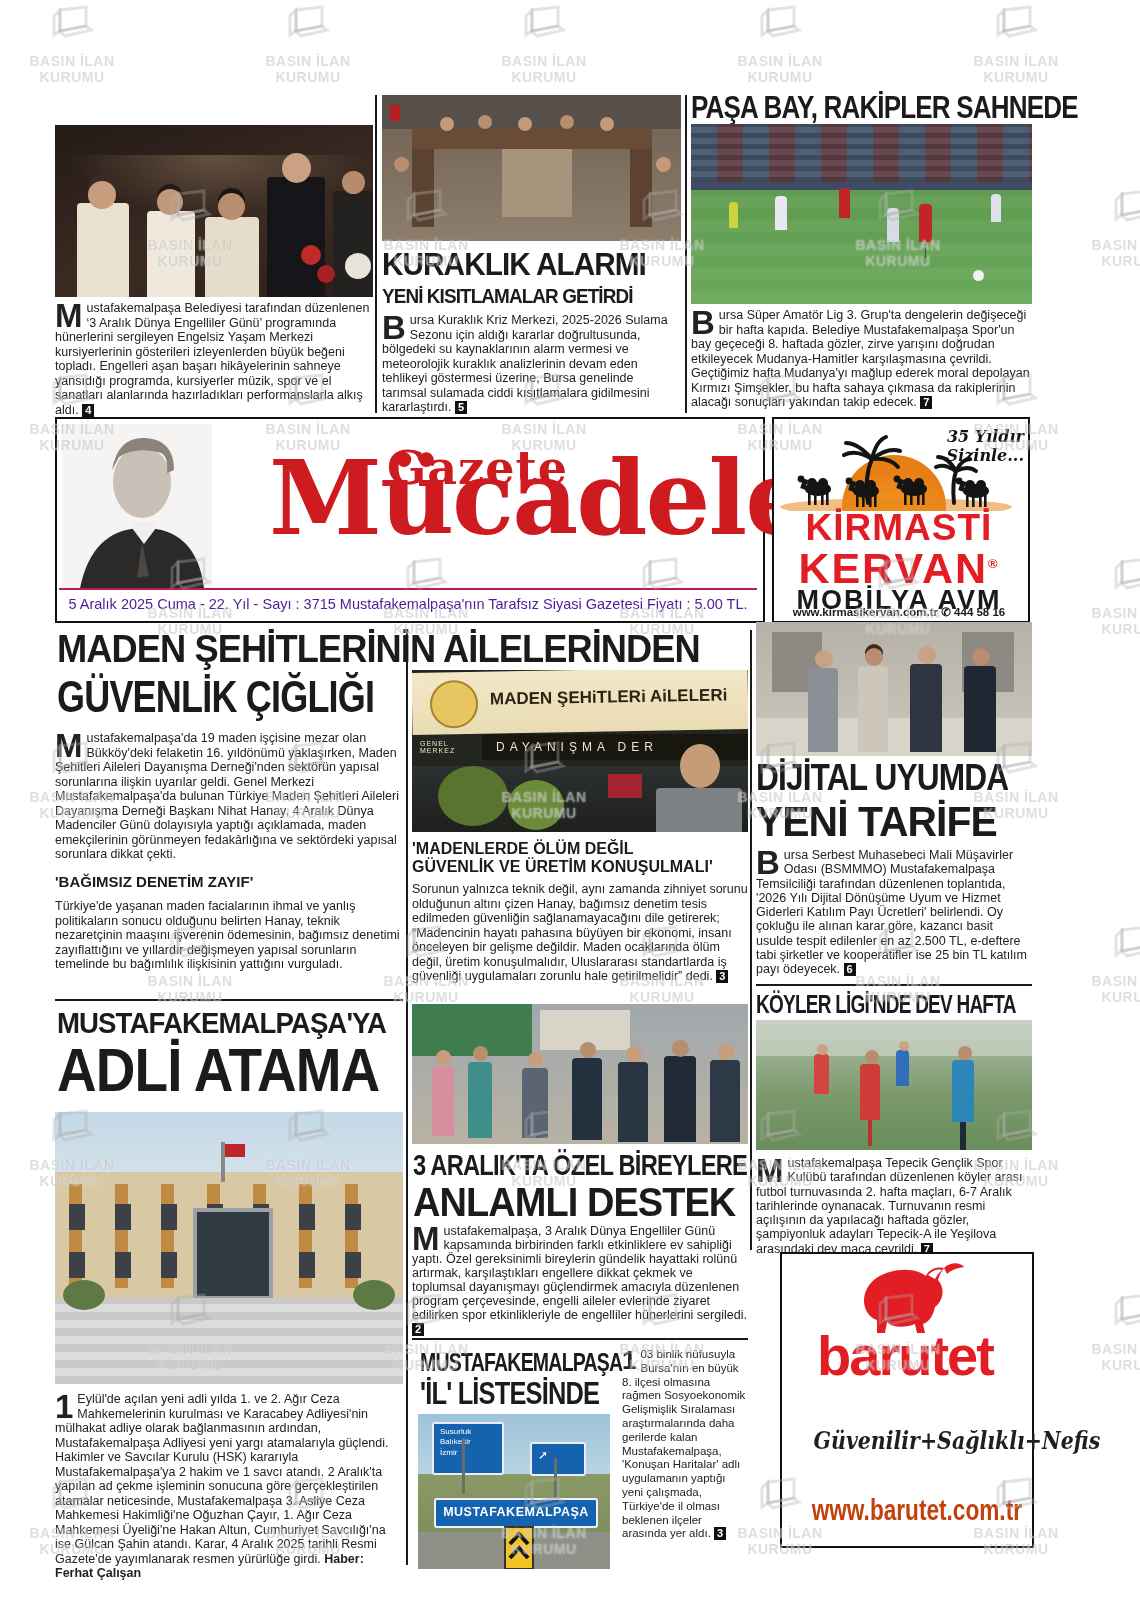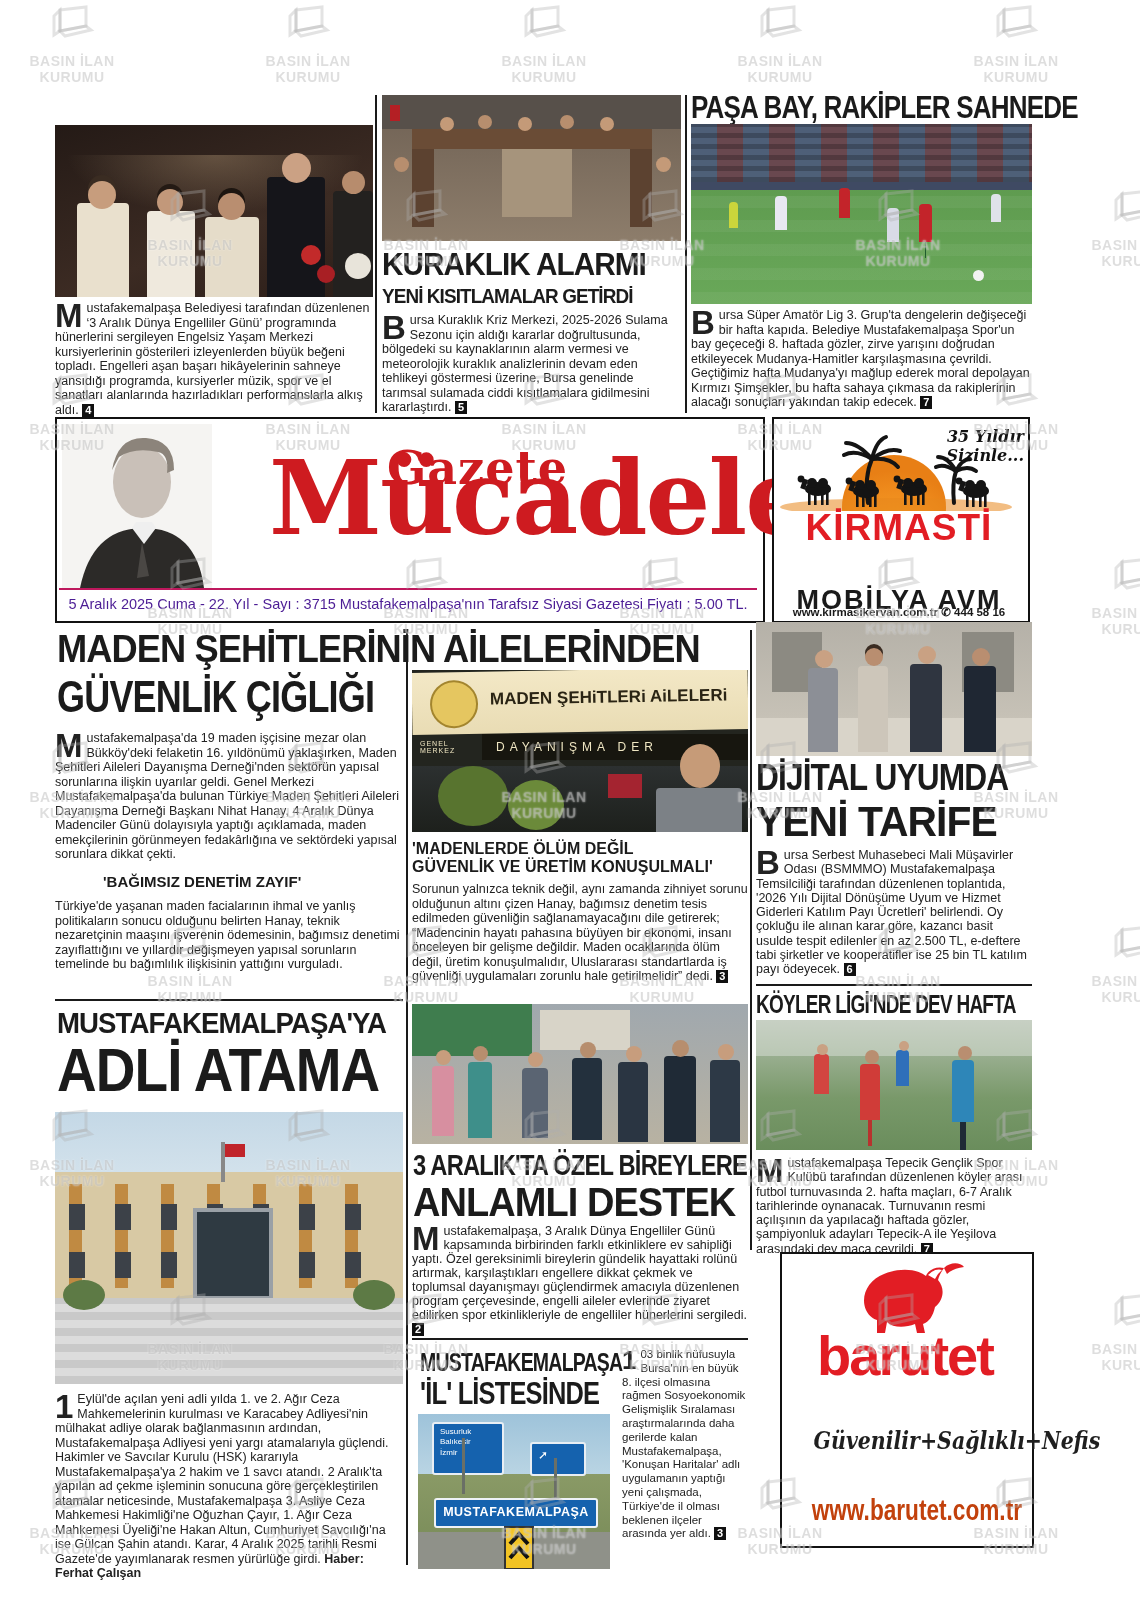--- a/index.html
+++ b/index.html
@@ -188,39 +188,42 @@
             <rect x="17" y="16" width="2.6" height="12"></rect>
             <rect x="22" y="16" width="2.6" height="12"></rect>
         </g>
       </g>
     </svg>
     <div class="abs serif" style="left:168px;top:8px;width:82px;text-align:right;font-weight:bold;font-style:italic;font-size:16px;line-height:1.2;color:#111;">
       <div>35 Yıldır</div>
       <div>Sizinle...</div>
     </div>
     <div class="abs" style="left:0;top:90px;width:250px;text-align:center;font-weight:bold;font-size:37px;line-height:1;color:#e21d24;letter-spacing:1px;">KİRMASTİ</div>
+    <div class="abs" style="left:0;top:128px;width:250px;text-align:center;font-weight:bold;font-size:43px;line-height:1;color:#e21d24;letter-spacing:2px;">
+      <span>KERVAN</span><sup style="font-size:13px;">®</sup>
+    </div>
     <div class="abs" style="left:0;top:168px;width:250px;text-align:center;font-weight:bold;font-size:27px;line-height:1;color:#1a1a1a;letter-spacing:2px;">MOBİLYA AVM</div>
     <div class="abs" style="left:0;top:186px;width:250px;text-align:center;font-size:11.5px;font-weight:bold;color:#1a1a1a;">
       <span>www.kirmasikervan.com.tr</span>
       <span>✆</span>
       <span>444 58 16</span>
     </div>
   </div>
 
   <div class="abs headline" style="left:57px;top:629px;font-size:39px;">
     <span class="fitw" style="transform:scaleX(.93);">MADEN ŞEHİTLERİNİN AİLELERİNDEN</span>
   </div>
   <div class="abs headline" style="left:57px;top:674px;font-size:45px;">
     <span class="fitw" style="transform:scaleX(.8);">GÜVENLİK ÇIĞLIĞI</span>
   </div>
 
   <div class="abs body-text" style="left:55px;top:731px;width:348px;">
     <span class="dropcap">M</span><span>ustafakemalpaşa'da 19 maden işçisine mezar olan Bükköy'deki felaketin 16. yıldönümü yaklaşırken, Maden Şehitleri Aileleri Dayanışma Derneği'nden sektörün yapısal sorunlarına ilişkin uyarılar geldi. Genel Merkezi Mustafakemalpaşa'da bulunan Türkiye Maden Şehitleri Aileleri Dayanışma Derneği Başkanı Nihat Hanay, 4 Aralık Dünya Madenciler Günü dolayısıyla yaptığı açıklamada, maden emekçilerinin görünmeyen fedakârlığına ve sektördeki yapısal sorunlara dikkat çekti.</span>
   </div>
-  <div class="abs subhead" style="left:55px;top:873px;width:348px;margin-left:48px;">'BAĞIMSIZ DENETİM ZAYIF'</div>
+  <div class="abs subhead" style="left:55px;top:873px;width:348px;">'BAĞIMSIZ DENETİM ZAYIF'</div>
   <div class="abs body-text" style="left:55px;top:899px;width:348px;">Türkiye'de yaşanan maden facialarının ihmal ve yanlış politikaların sonucu olduğunu belirten Hanay, teknik nezaretçinin maaşını işverenin ödemesinin, bağımsız denetimi zayıflattığını ve yıllardır değişmeyen yapısal sorunların temelinde bu bağımlılık ilişkisinin yattığını vurguladı.</div>
 
   <div class="hline" style="left:55px;top:999px;width:348px;"></div>
 
   <div class="abs headline" style="left:57px;top:1008px;font-size:30px;">
     <span class="fitw" style="transform:scaleX(.92);">MUSTAFAKEMALPAŞA'YA</span>
   </div>
   <div class="abs headline" style="left:57px;top:1040px;font-size:61px;">
     <span class="fitw" style="transform:scaleX(.9);">ADLİ ATAMA</span>
   </div>

